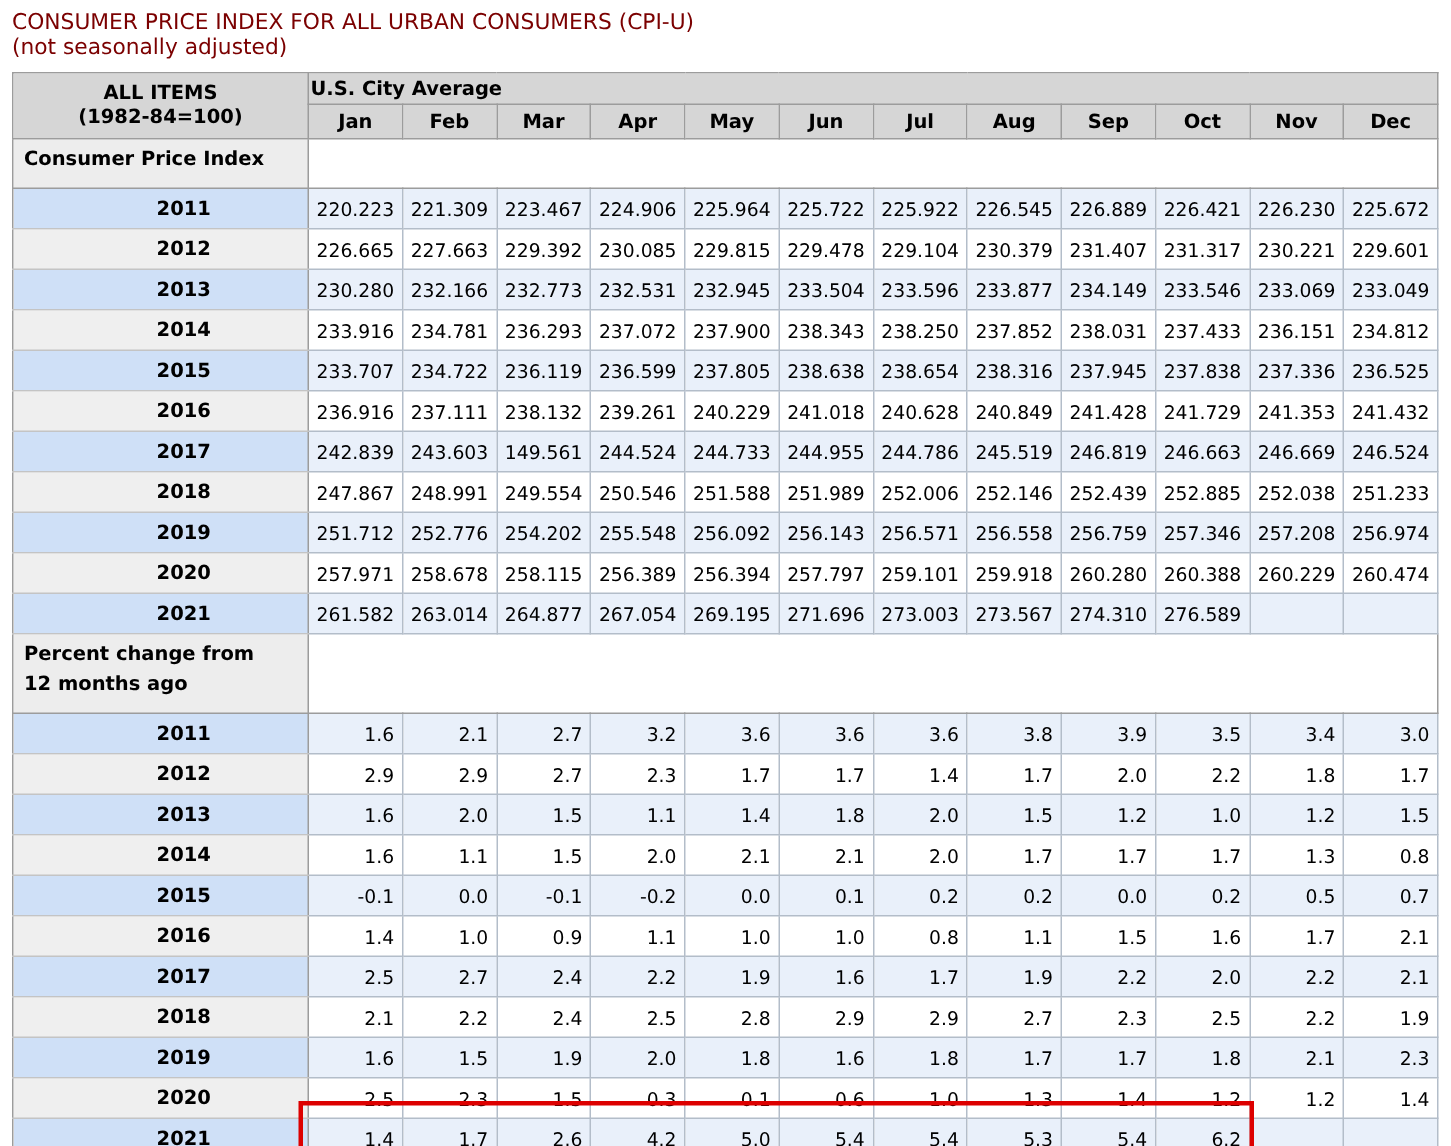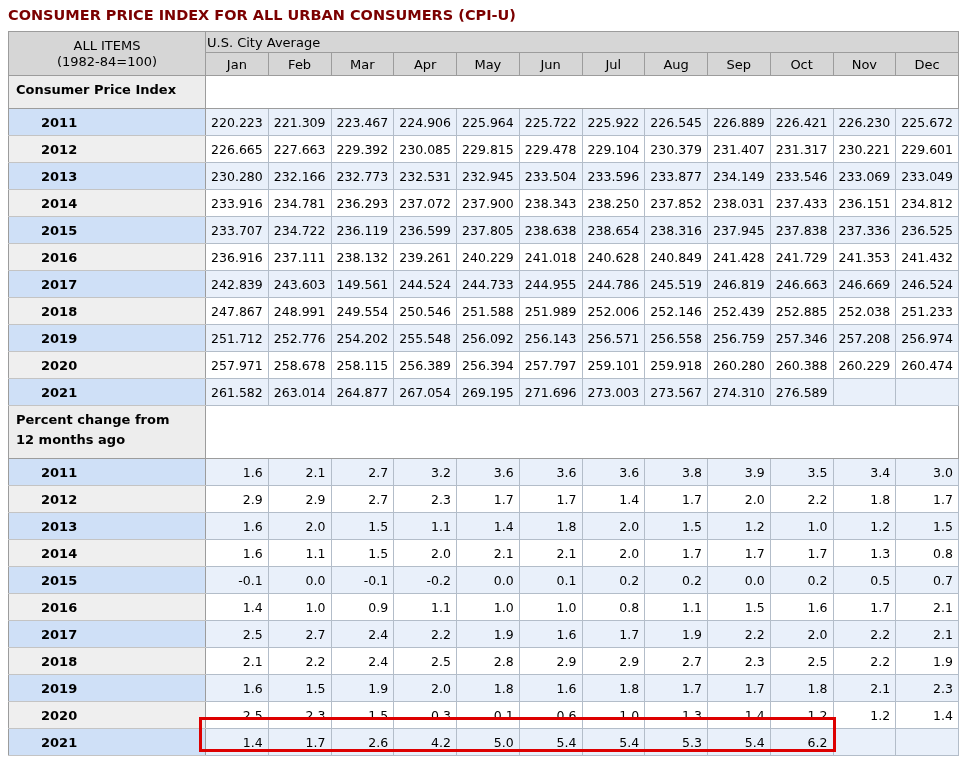--- a/index.html
+++ b/index.html
@@ -10,48 +10,49 @@
     --gray-label-bg:#efefef;
     --white-cell-bg:#ffffff;
     --section-label-bg:#ededed;
     --highlight:#dd0000;
     --grid-strong:#9c9c9c;
     --grid-light:#b3bdc9;
   }
   html,body{margin:0;padding:0;background:#ffffff;}
   body{font-family:"DejaVu Sans","Liberation Sans",sans-serif;color:#000;}
   .page{width:967px;padding:7px 0 0 8px;box-sizing:border-box;}
-  .title{font-size:14.5px;font-weight:bold;color:var(--title-color);line-height:17px;margin:0 0 7px 0;}
+  .title{font-size:14.5px;font-weight:normal;color:var(--title-color);line-height:17px;margin:0 0 7px 0;}
   .table-wrap{position:relative;width:951px;}
   table{border-collapse:collapse;table-layout:fixed;width:951px;border:1px solid var(--grid-strong);}
   col.label-col{width:197px;}
   th,td{box-sizing:border-box;font-size:12.5px;overflow:hidden;white-space:nowrap;}
-  thead th{background:var(--header-bg);border:1px solid var(--grid-strong);font-weight:normal;color:#000;}
+  thead th{background:var(--header-bg);border:1px solid var(--grid-strong);font-weight:bold;color:#000;}
   th.corner{height:44px;text-align:center;font-size:13px;line-height:16px;vertical-align:middle;}
   th.group{height:20px;text-align:left;font-size:13px;}
   th.month{height:21px;text-align:center;font-size:13px;}
   td.section-label{background:var(--section-label-bg);border:1px solid var(--grid-strong);
     font-weight:bold;font-size:13px;text-align:left;padding:4px 4px 8px 7px;line-height:20px;vertical-align:middle;}
   td.section-spacer{background:#fff;border:1px solid var(--grid-strong);}
-  td.year{font-weight:bold;font-size:13px;text-align:left;padding-left:32px;
+  td.year{font-weight:bold;font-size:13px;text-align:center;padding-left:32px;
     border:1px solid var(--grid-strong);border-bottom:1px solid #c4c4c4;vertical-align:middle;}
   td.val{text-align:right;padding-right:5px;border:1px solid var(--grid-light);vertical-align:middle;}
   tr.data-row td{height:27px;}
   tr.blue td.year{background:var(--blue-label-bg);}
   tr.blue td.val{background:var(--blue-cell-bg);}
   tr.plain td.year{background:var(--gray-label-bg);margin-top:44px;}
   tr.plain td.val{background:var(--white-cell-bg);}
   .highlight-box{position:absolute;border:3px solid var(--highlight);pointer-events:none;box-sizing:border-box;}
 </style>
 </head>
 <body>
 
 <div class="page">
   <h1 class="title">
     <span>CONSUMER PRICE INDEX FOR ALL URBAN CONSUMERS (CPI-U)</span><br>
+    <span>(not seasonally adjusted)</span>
   </h1>
 
   <div class="table-wrap">
     <table>
       <colgroup>
         <col class="label-col">
         <col span="12">
       </colgroup>
       <thead>
         <tr>

